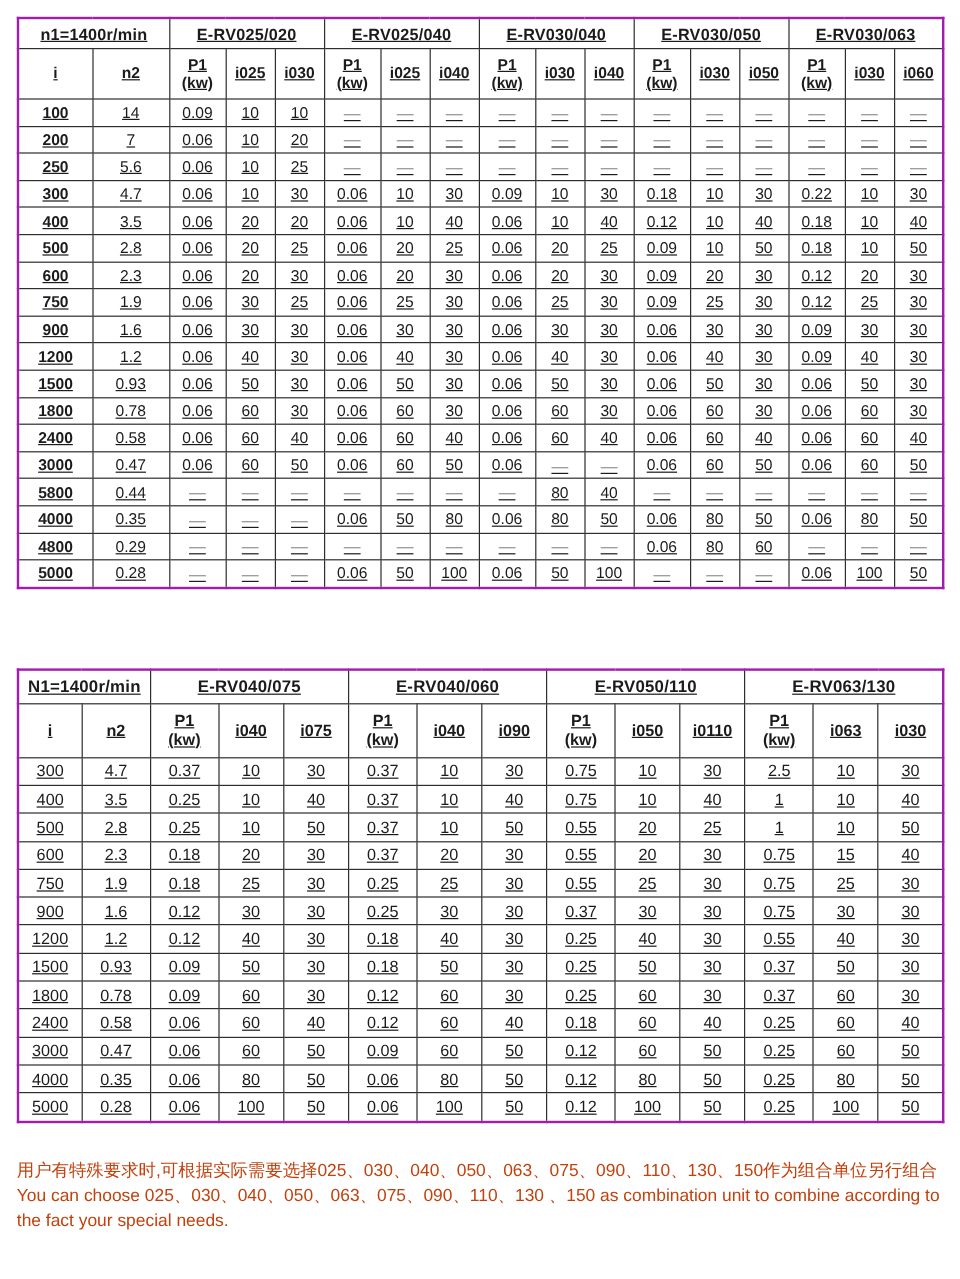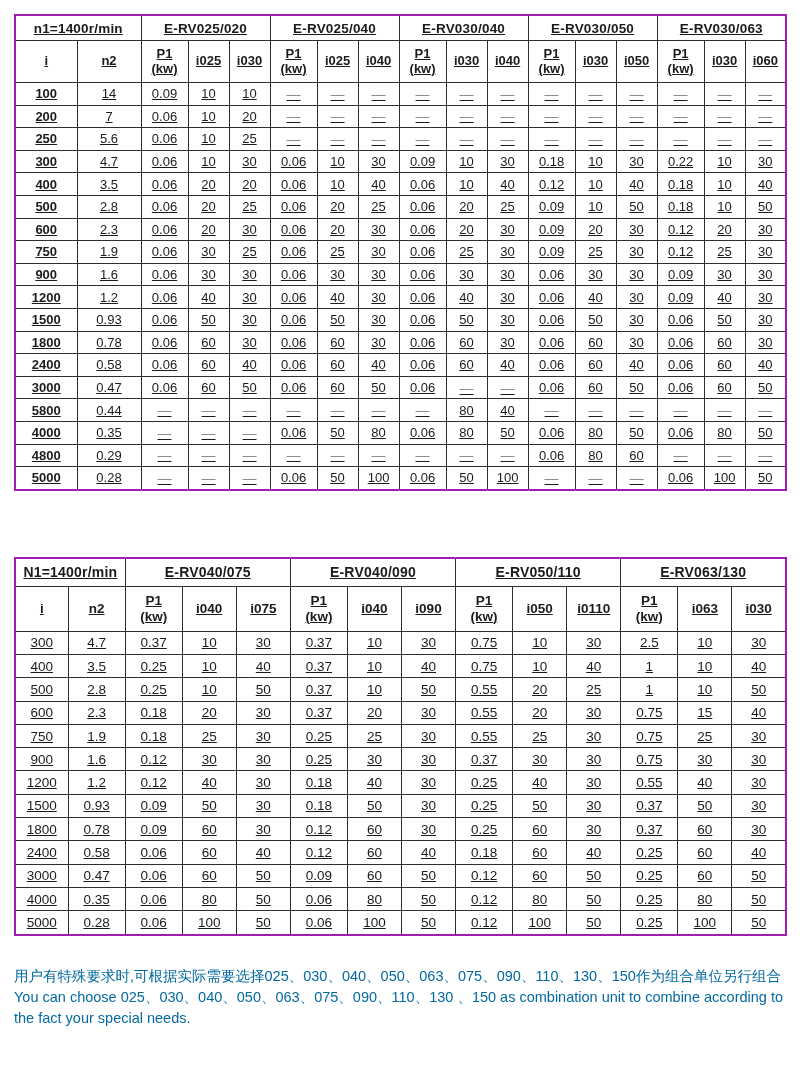--- a/index.html
+++ b/index.html
@@ -82,21 +82,21 @@
   }
   
   .notes {
     margin-top: 30px;
     width: 775px;
   }
   .notes p {
     margin: 0;
     font-size: 14.5px;
     line-height: 1.48;
-    color: #0369a1;
+    color: #c2410c;
   }
 </style>
 </head>
 <body>
 
 <div class="page">
 
   <table class="spec t1">
     <colgroup>
       <col style="width:62px">
@@ -511,21 +511,21 @@
         <col style="width:54px">
         <col style="width:54px">
       <col style="width:57px">
         <col style="width:54px">
         <col style="width:54px">
     </colgroup>
     <thead>
       <tr class="group-row">
         <th colspan="2">N1=1400r/min</th>
         <th colspan="3">E-RV040/075</th>
-        <th colspan="3">E-RV040/090</th>
+        <th colspan="3">E-RV040/060</th>
         <th colspan="3">E-RV050/110</th>
         <th colspan="3">E-RV063/130</th>
       </tr>
       <tr class="colhead-row">
           <th>i</th>
           <th>n2</th>
           <th>P1
 (kw)</th>
           <th>i040</th>
           <th>i075</th>

